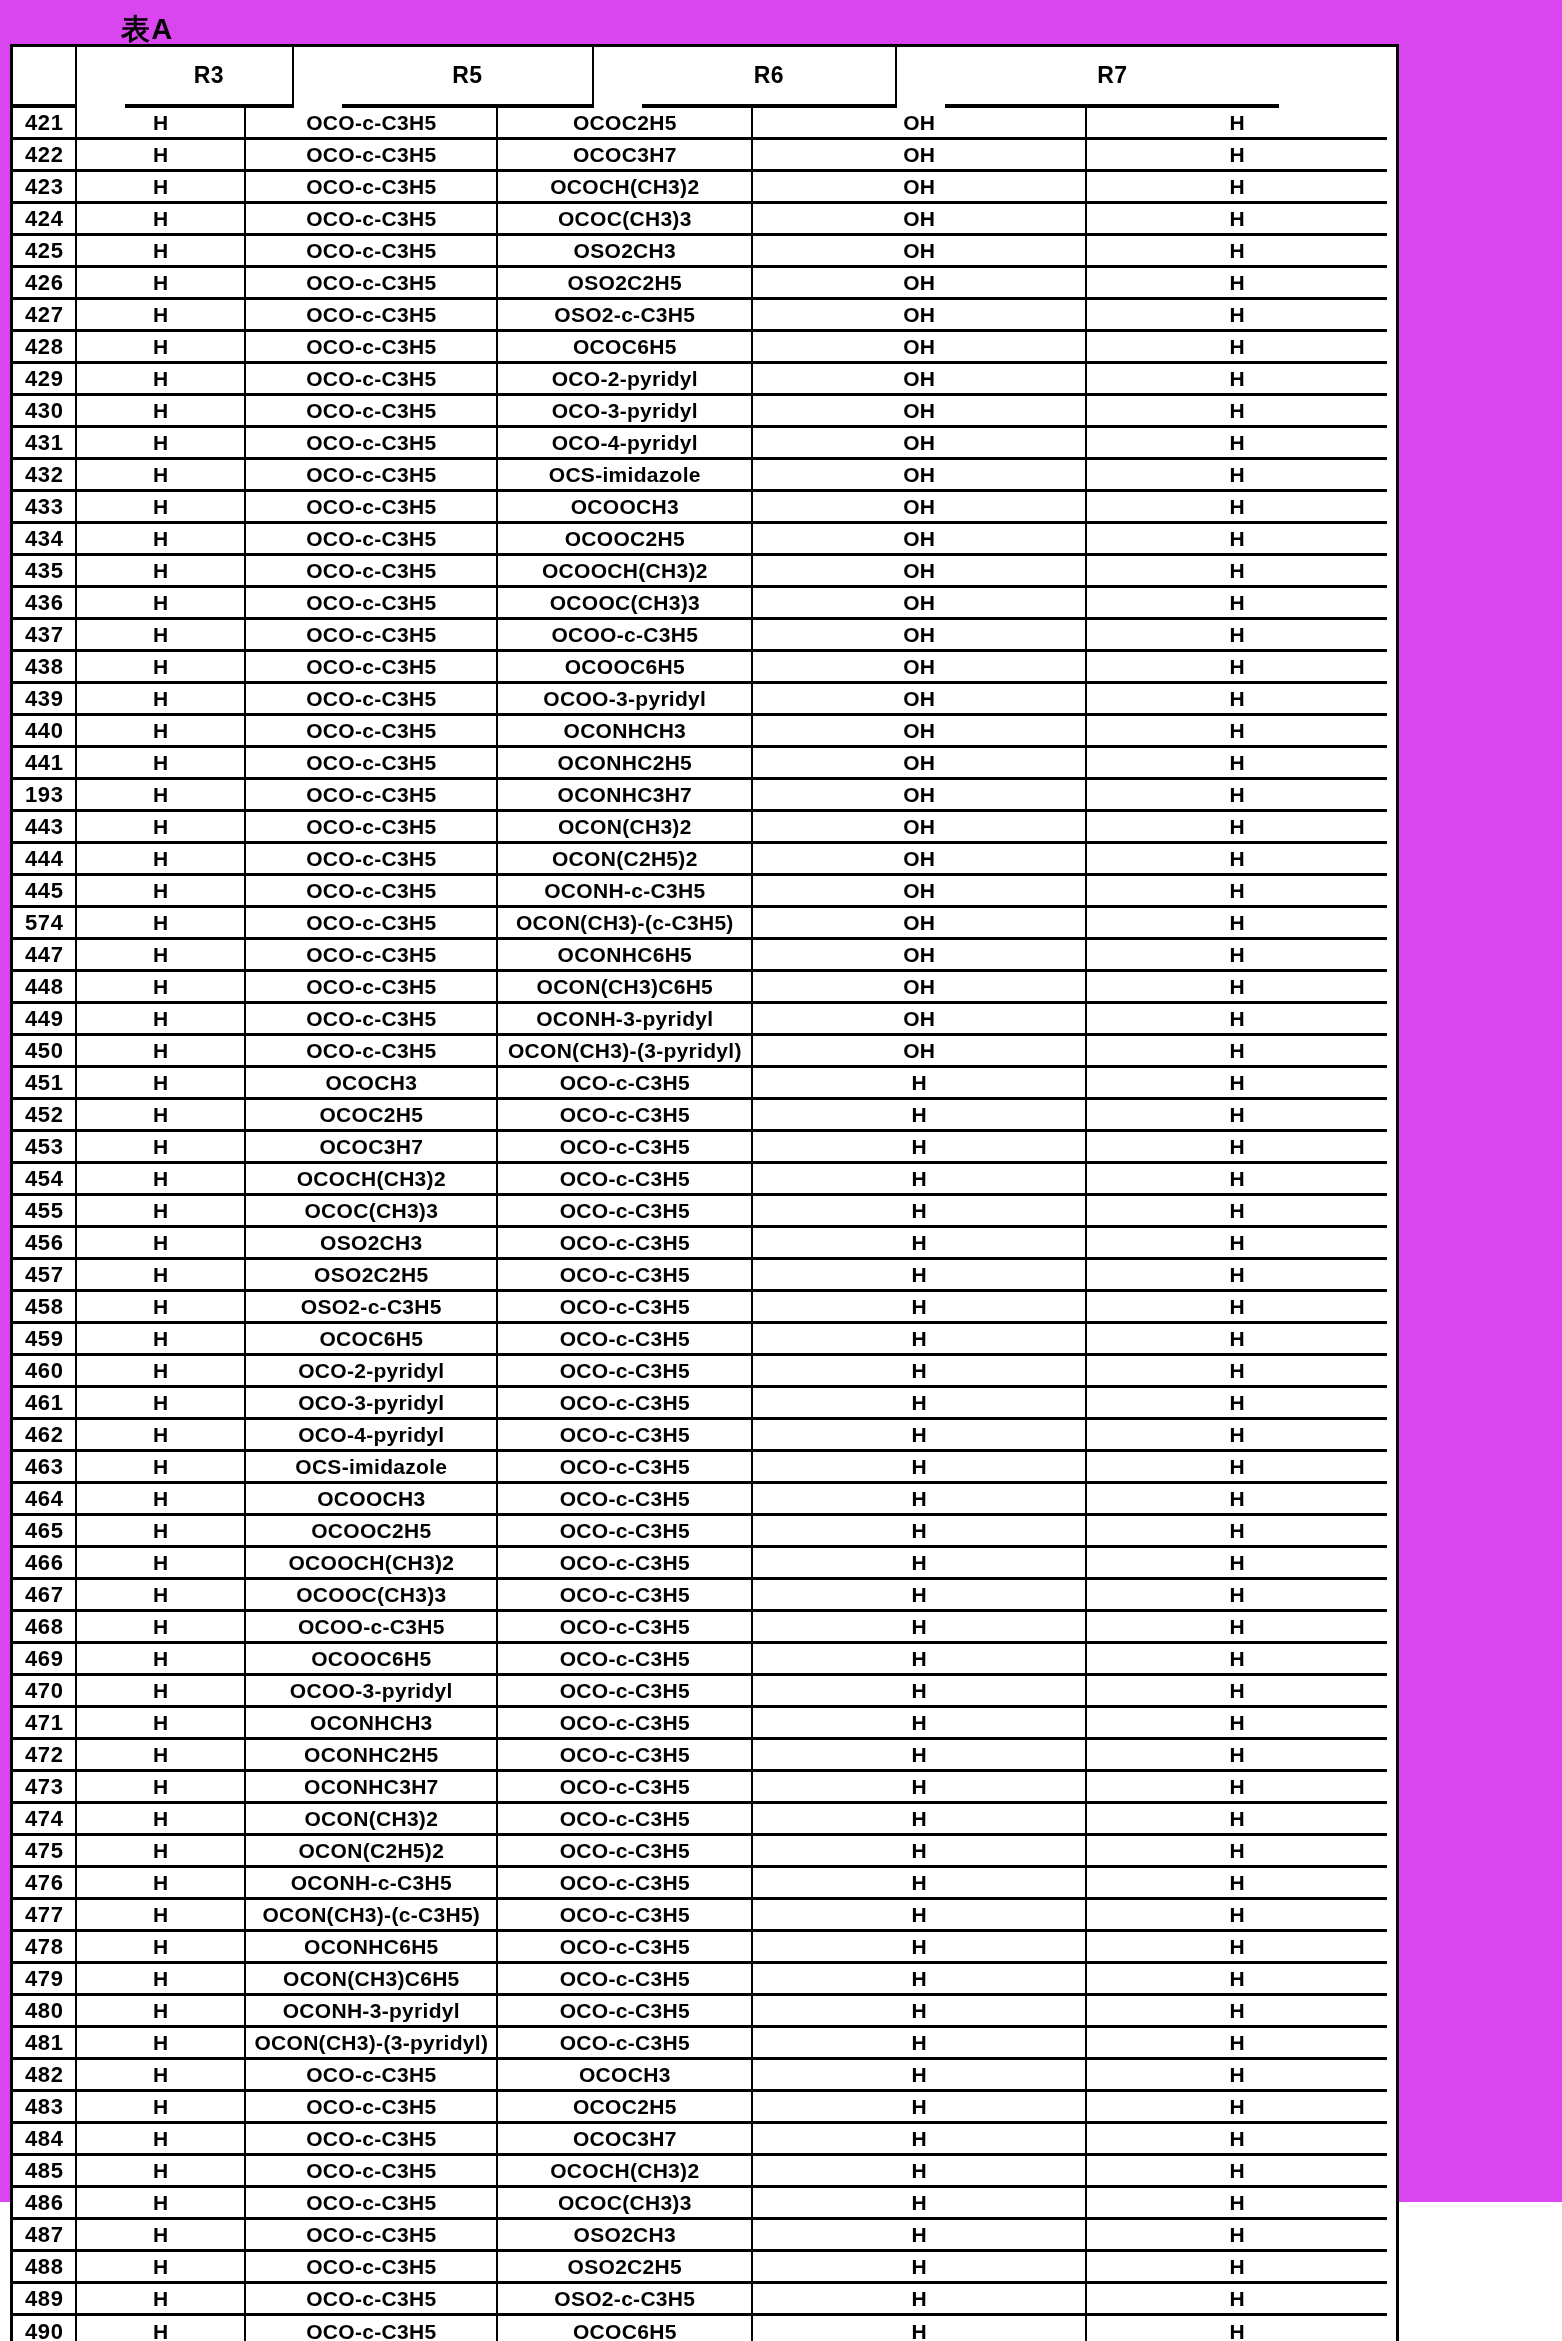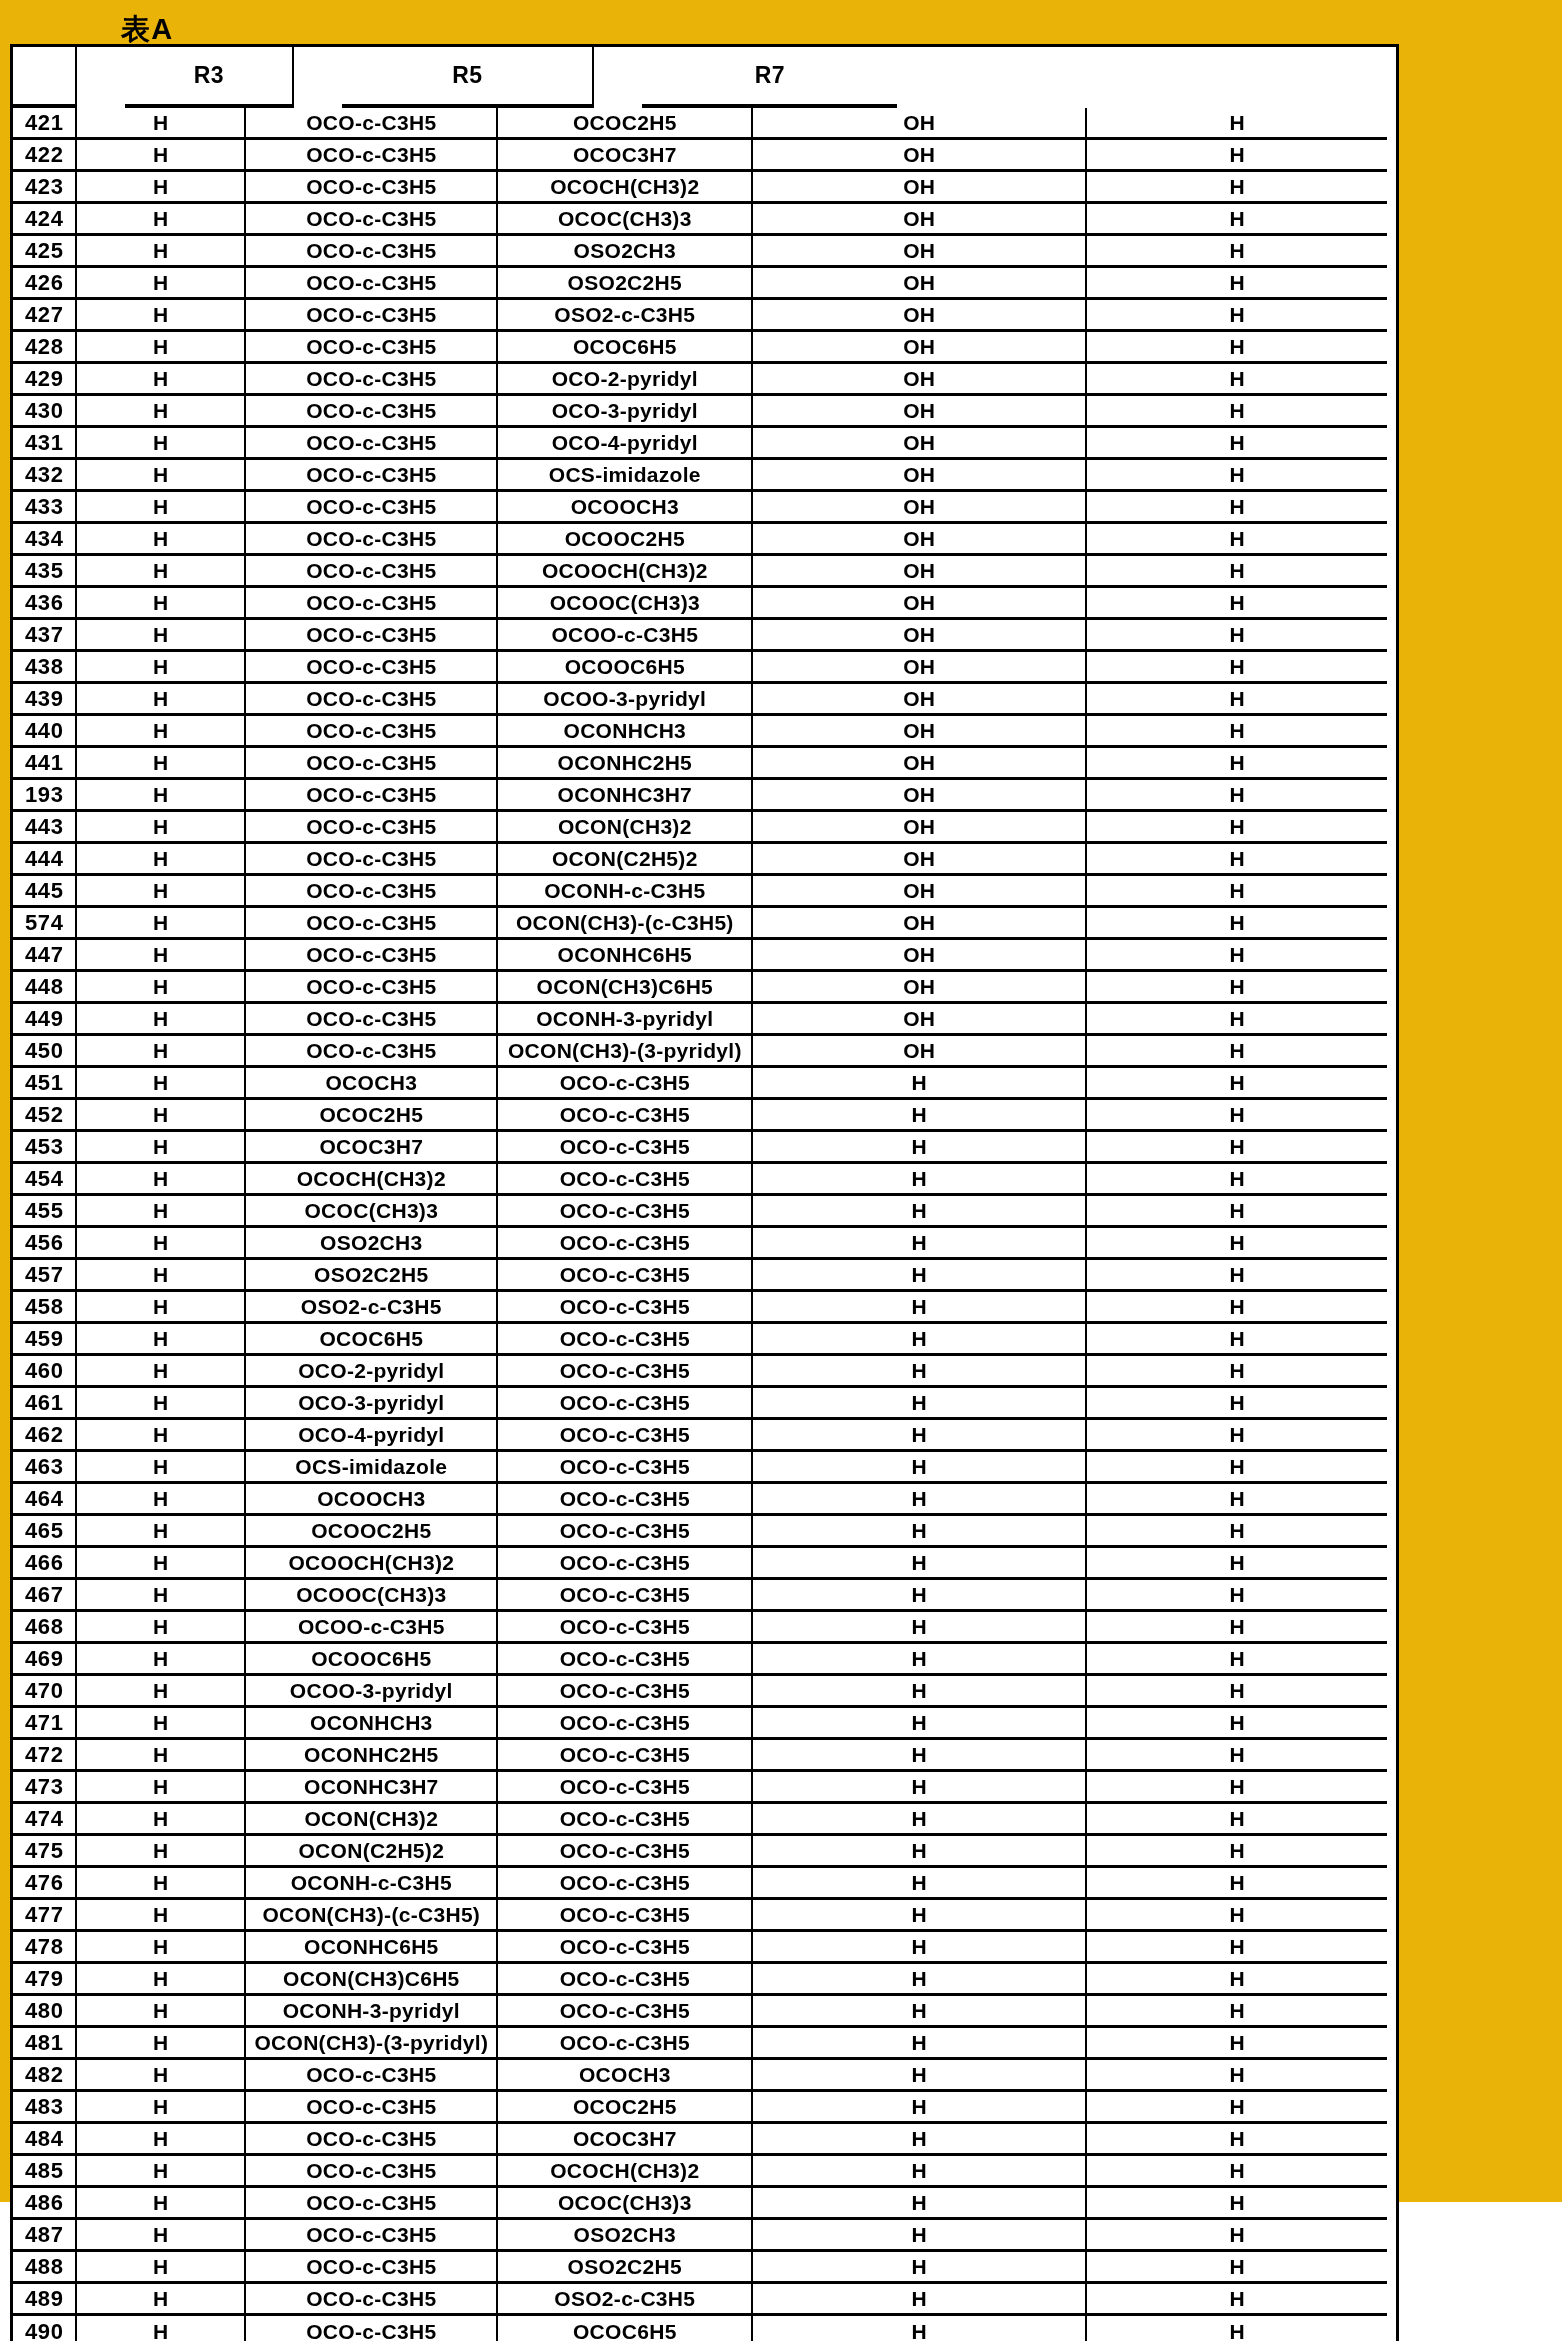--- a/index.html
+++ b/index.html
@@ -3,21 +3,21 @@
 <meta charset="utf-8">
 <style>
   html, body { margin: 0; padding: 0; }
   body {
     width: 1563px; height: 2342px;
     background: #ffffff;
     font-family: "Liberation Sans", sans-serif;
     color: #000000;
     position: relative;
   }
-  .page { position: absolute; left: 0; top: 0; width: 1563px; height: 2202px; background: #eab308; }
+  .page { position: absolute; left: 0; top: 0; width: 1563px; height: 2202px; background: #d946ef; }
   .table-title {
     position: absolute;
     left: 121px; top: 9.7px;
     font-size: 29px;
     font-weight: 700;
     letter-spacing: 1.2px;
     color: #000000;
   }
   .data-table {
     position: absolute;
@@ -57,20 +57,21 @@
 
 <div class="page">
   <div class="table-title">表A</div>
 
   <div class="data-table">
 
   <div class="row header-row">
         <div class="cell"></div>
         <div class="cell">R3</div>
         <div class="cell">R5</div>
+        <div class="cell">R6</div>
         <div class="cell">R7</div>
       </div>
       <div class="row">
         <div class="cell num-cell">421</div>
         <div class="cell">H</div>
         <div class="cell">OCO-c-C3H5</div>
         <div class="cell">OCOC2H5</div>
         <div class="cell">OH</div>
         <div class="cell">H</div>
       </div>

